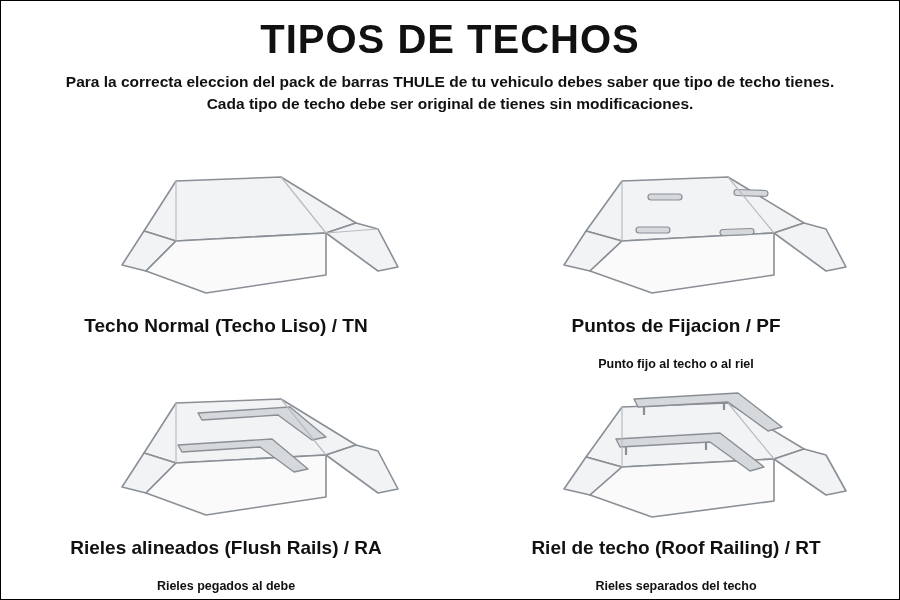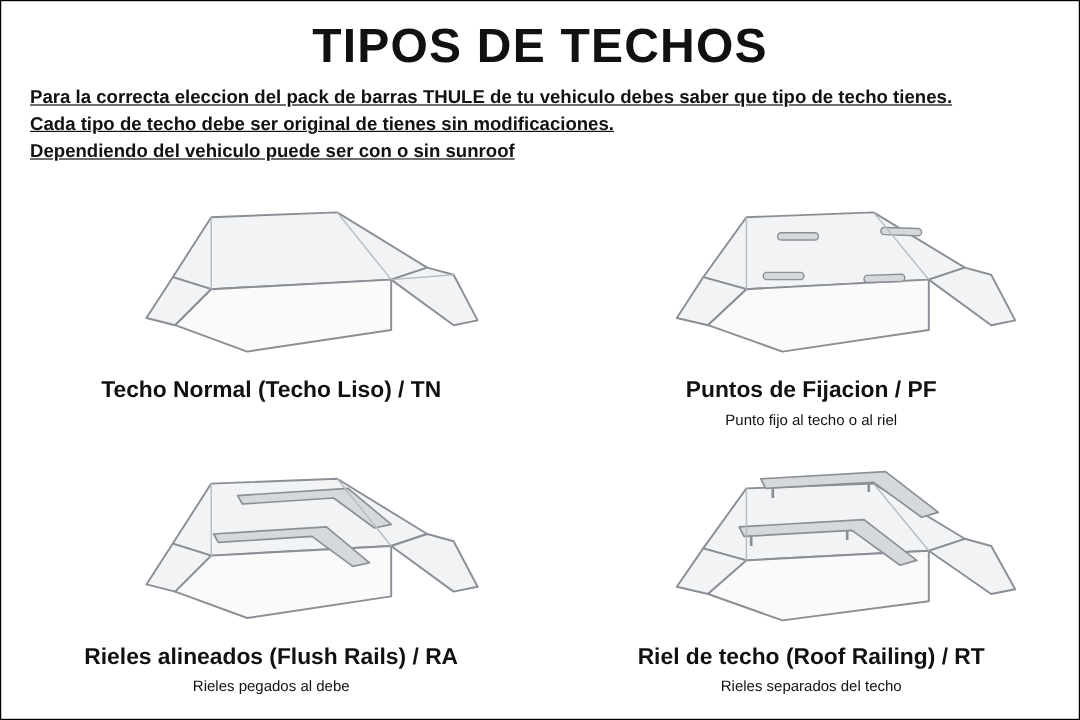--- a/index.html
+++ b/index.html
@@ -27,26 +27,26 @@
   }
   .title {
     text-align: center;
     font-size: 40px;
     font-weight: bold;
     letter-spacing: 1px;
     margin-top: 16px;
     line-height: 1.1;
   }
   .subtitle {
+    text-align: center;
     font-size: 15.5px;
     font-weight: bold;
     line-height: 1.45;
     margin-top: 10px;
-    padding: 0 24px;
-    text-decoration: underline;
+    padding: 0 8px;
   }
   .subtitle div {
     white-space: nowrap;
   }
   .grid {
     position: absolute;
     top: 150px;
     left: 0;
     width: 900px;
     height: 440px;
@@ -67,39 +67,38 @@
     margin-top: 4px;
   }
   .cell-caption {
     font-size: 19px;
     font-weight: bold;
     text-align: center;
     margin-top: 10px;
   }
   .cell-sub {
     font-size: 12.5px;
-    font-weight: normal;
+    font-weight: bold;
     text-align: center;
-    margin-top: 6px;
+    margin-top: 20px;
   }
   .r2 .art {
     margin-top: 6px;
   }
 </style>
 </head>
 <body>
 
 <div class="frame">
 
   <div class="title">TIPOS DE TECHOS</div>
 
   <div class="subtitle">
     <div>Para la correcta eleccion del pack de barras THULE de tu vehiculo debes saber que tipo de techo tienes.</div>
     <div>Cada tipo de techo debe ser original de tienes sin modificaciones.</div>
-    <div>Dependiendo del vehiculo puede ser con o sin sunroof</div>
   </div>
 
   <div class="grid">
 
     <div class="cell r1">
       <svg class="art" viewBox="0 0 400 150">
         <g fill="#f2f3f4" stroke="#8a8f96" stroke-width="1.6" stroke-linejoin="round">
           <path d="M118 76 L150 26 L255 22 L330 68 L300 78 L150 86 Z"></path>
           <path d="M118 76 L96 110 L120 116 L150 86 Z"></path>
           <path d="M330 68 L352 74 L372 112 L352 116 L300 78 Z"></path>

